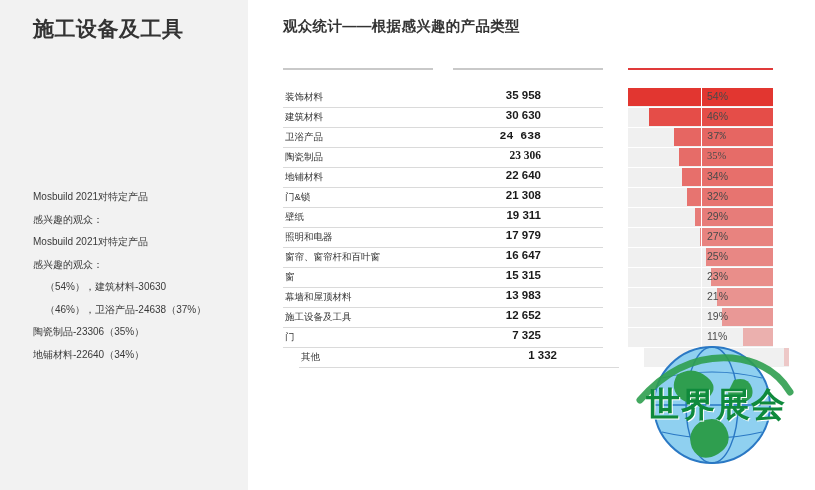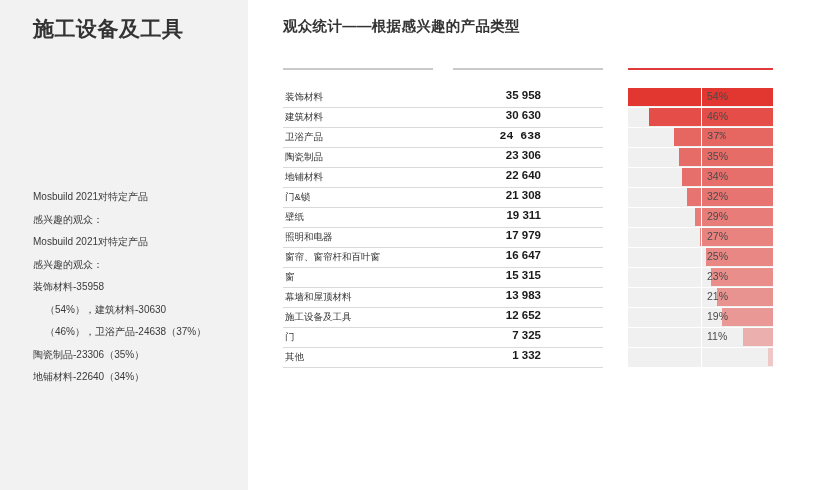--- a/index.html
+++ b/index.html
@@ -181,21 +181,20 @@
 
 <div id="slide">
 
   <div id="left-panel">
     <div id="panel-title">施工设备及工具</div>
     <div id="panel-body">
       <div class="ln">Mosbuild 2021对特定产品</div>
       <div class="ln">感兴趣的观众：</div>
       <div class="ln">Mosbuild 2021对特定产品</div>
       <div class="ln">感兴趣的观众：</div>
-      <div class="ln">装饰材料-35958</div>
       <div class="ln ind">（54%），建筑材料-30630</div>
       <div class="ln ind">（46%），卫浴产品-24638（37%）</div>
       <div class="ln">陶瓷制品-23306（35%）</div>
       <div class="ln">地铺材料-22640（34%）</div>
     </div>
   </div>
 
   <div id="chart-title">观众统计——根据感兴趣的产品类型</div>
 
   <div id="chart-area">
@@ -226,21 +225,21 @@
         <div class="row" style="top: 60px; font-family: Liberation Mono, monospace;">
           <div class="cat">卫浴产品</div>
           <div class="val">24 638</div>
           <div class="sep"></div>
           <div class="barzone">
             <div class="barfill" style="width: 99px; background: rgba(226, 54, 48, 0.74);"></div>
           </div>
           <div class="pct-line"></div>
           <div class="pct">37%</div>
         </div>
-        <div class="row" style="top: 80px;">
+        <div class="row" style="top: 80px; font-family: Liberation Serif, serif;">
           <div class="cat">陶瓷制品</div>
           <div class="val">23 306</div>
           <div class="sep"></div>
           <div class="barzone">
             <div class="barfill" style="width: 94px; background: rgba(226, 54, 48, 0.71);"></div>
           </div>
           <div class="pct-line"></div>
           <div class="pct">35%</div>
         </div>
         <div class="row" style="top: 100px;">
@@ -326,27 +325,41 @@
         <div class="row" style="top: 260px;">
           <div class="cat">门</div>
           <div class="val">7 325</div>
           <div class="sep"></div>
           <div class="barzone">
             <div class="barfill" style="width: 30px; background: rgba(226, 54, 48, 0.345);"></div>
           </div>
           <div class="pct-line"></div>
           <div class="pct">11%</div>
         </div>
-        <div class="row" style="top: 280px;">
+        <div class="row" style="top: 280px; margin-left: 16px;">
           <div class="cat">其他</div>
           <div class="val">1 332</div>
           <div class="sep"></div>
           <div class="barzone">
             <div class="barfill" style="width: 5px; background: rgba(226, 54, 48, 0.21);"></div>
           </div>
           <div class="pct-line"></div>
           <div class="pct"></div>
         </div>
       </div>
   </div>
 
+  <div id="logo">
+    <svg width="180" height="150" viewBox="0 0 180 150">
+      <ellipse cx="90" cy="75" rx="58" ry="58" fill="#8fd0f0" stroke="#2a78c4" stroke-width="2"></ellipse>
+      <ellipse cx="90" cy="75" rx="26" ry="58" fill="none" stroke="#2a78c4" stroke-width="1.4"></ellipse>
+      <line x1="32" y1="75" x2="148" y2="75" stroke="#2a78c4" stroke-width="1.4"></line>
+      <path d="M40 48 Q90 36 140 48" fill="none" stroke="#2a78c4" stroke-width="1.2"></path>
+      <path d="M40 102 Q90 114 140 102" fill="none" stroke="#2a78c4" stroke-width="1.2"></path>
+      <path d="M55 45 q16 -10 30 2 q12 10 2 20 q-14 12 -28 2 q-12 -10 -4 -24 z" fill="#2f9e4f"></path>
+      <path d="M78 92 q18 -8 26 6 q8 16 -8 26 q-18 10 -26 -6 q-6 -16 8 -26 z" fill="#2f9e4f"></path>
+      <path d="M112 50 q14 -4 18 8 q3 12 -10 14 q-14 2 -14 -10 z" fill="#2f9e4f"></path>
+      <path d="M18 70 q40 -46 92 -42 q40 4 58 34" fill="none" stroke="#2f9e4f" stroke-width="7" stroke-linecap="round" opacity="0.9"></path>
+    </svg>
+    <div id="logo-text">世界展会</div>
+  </div>
 
 </div>
 
 </body></html>

